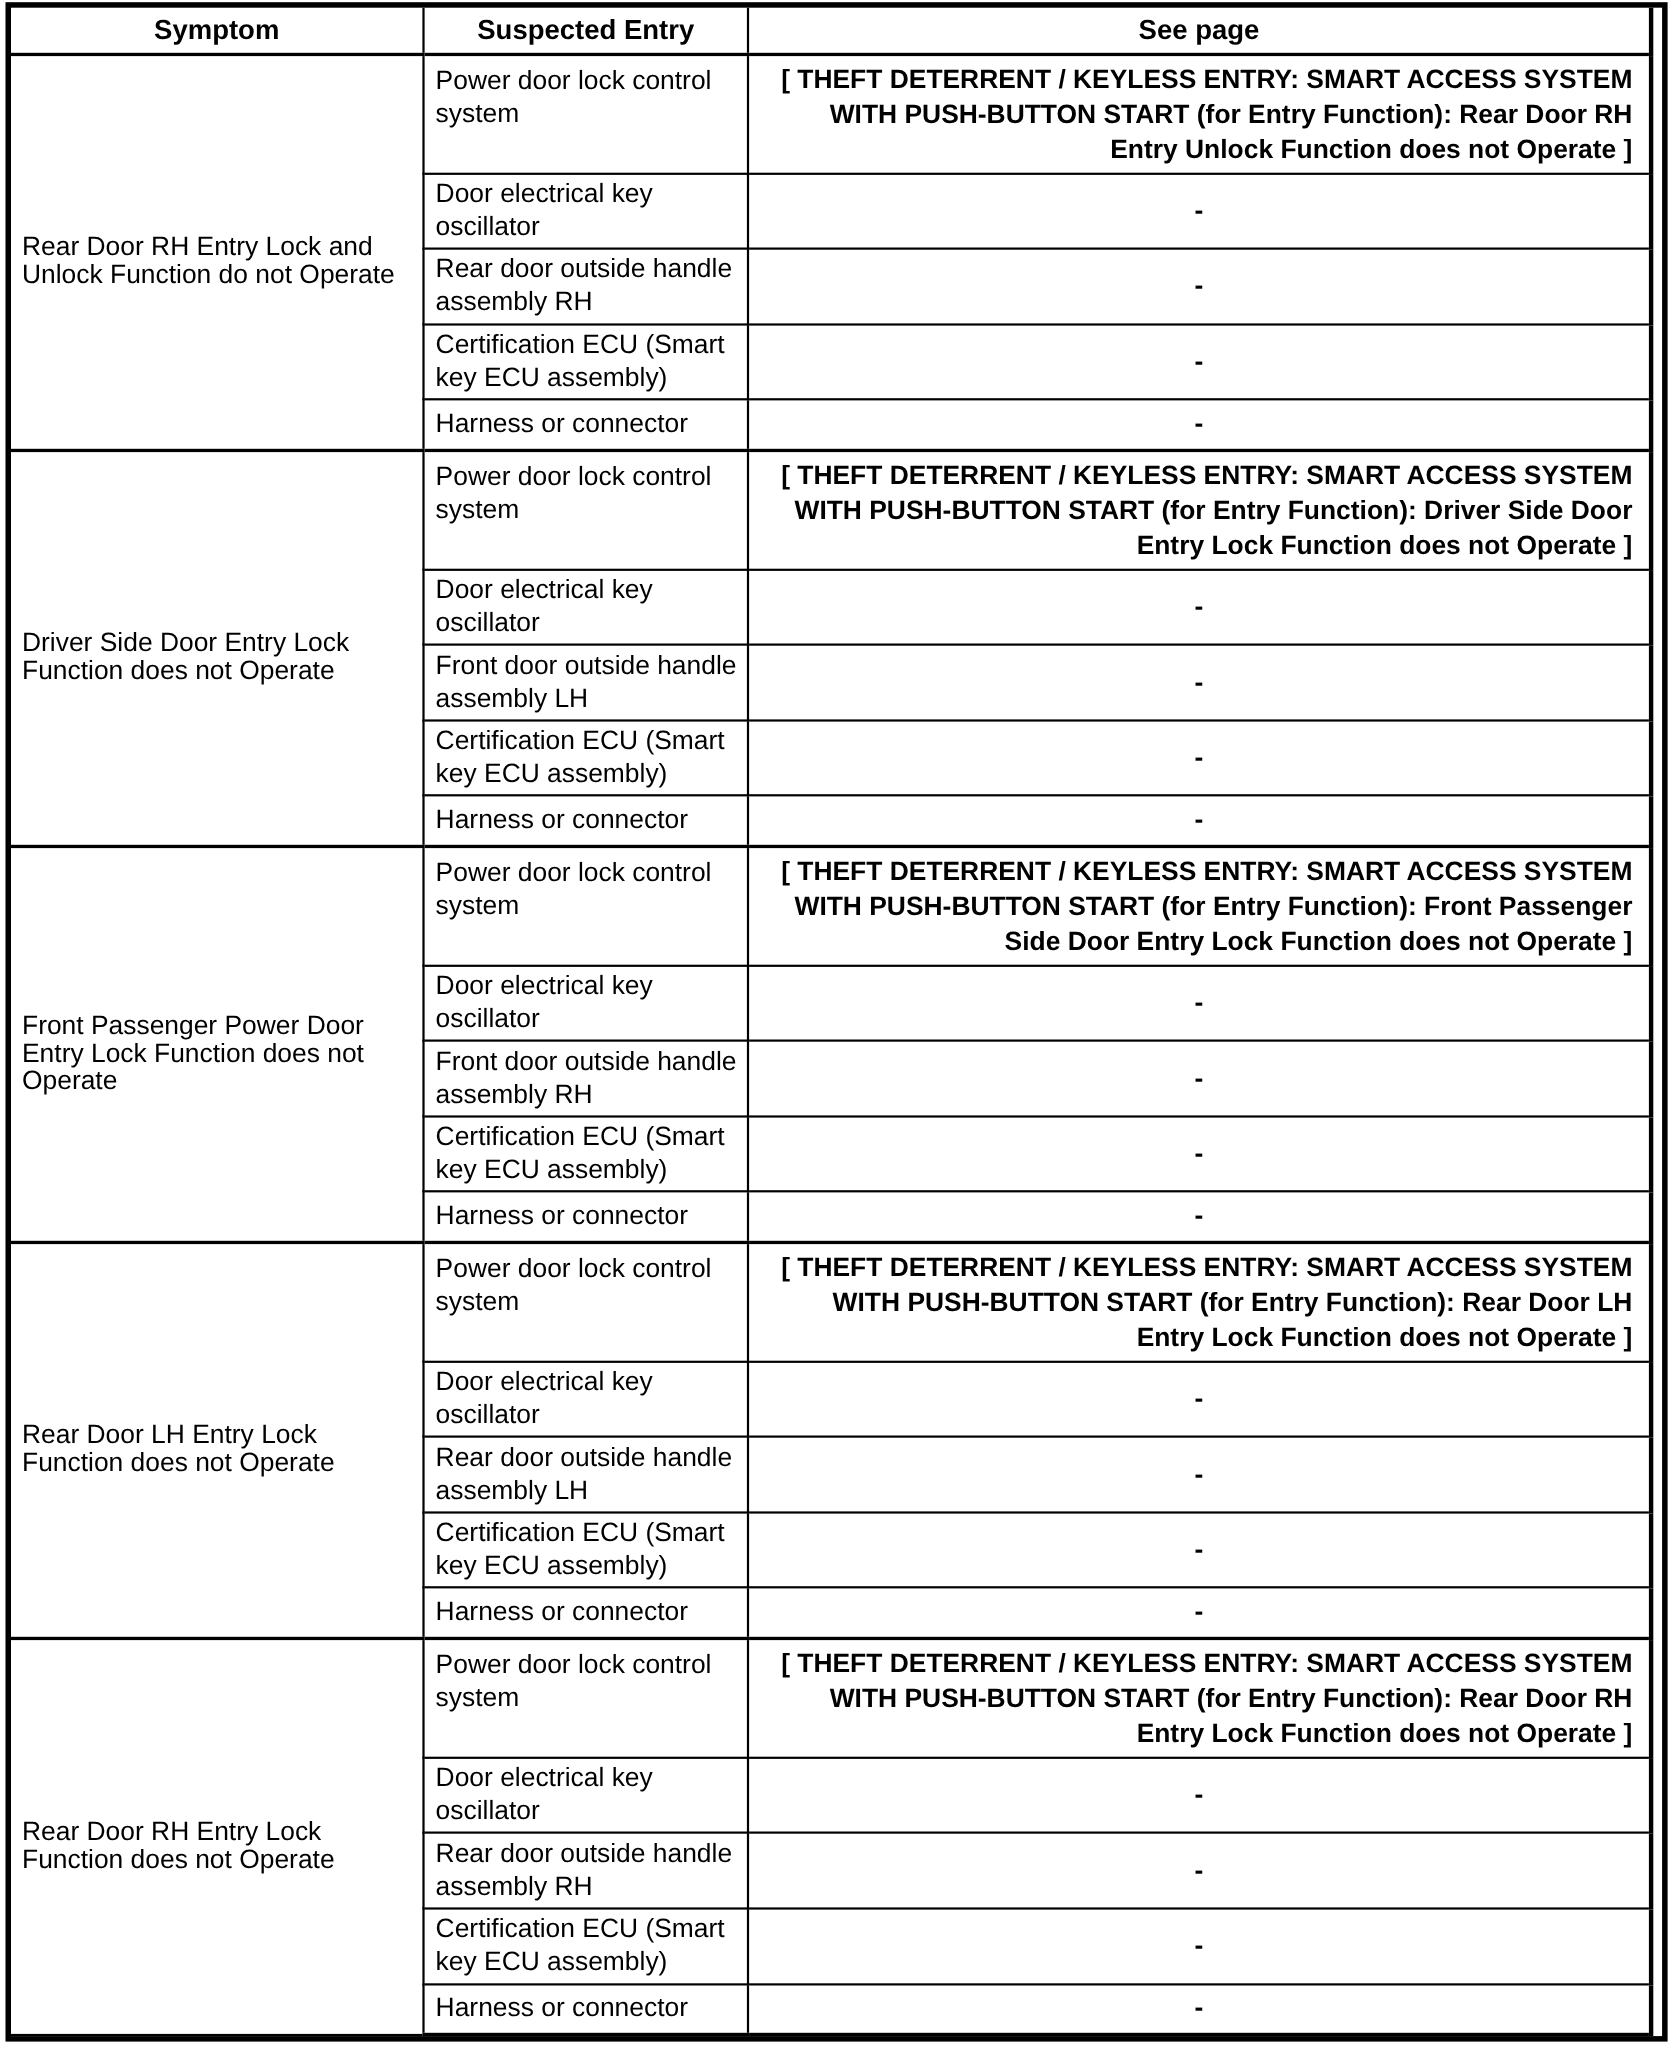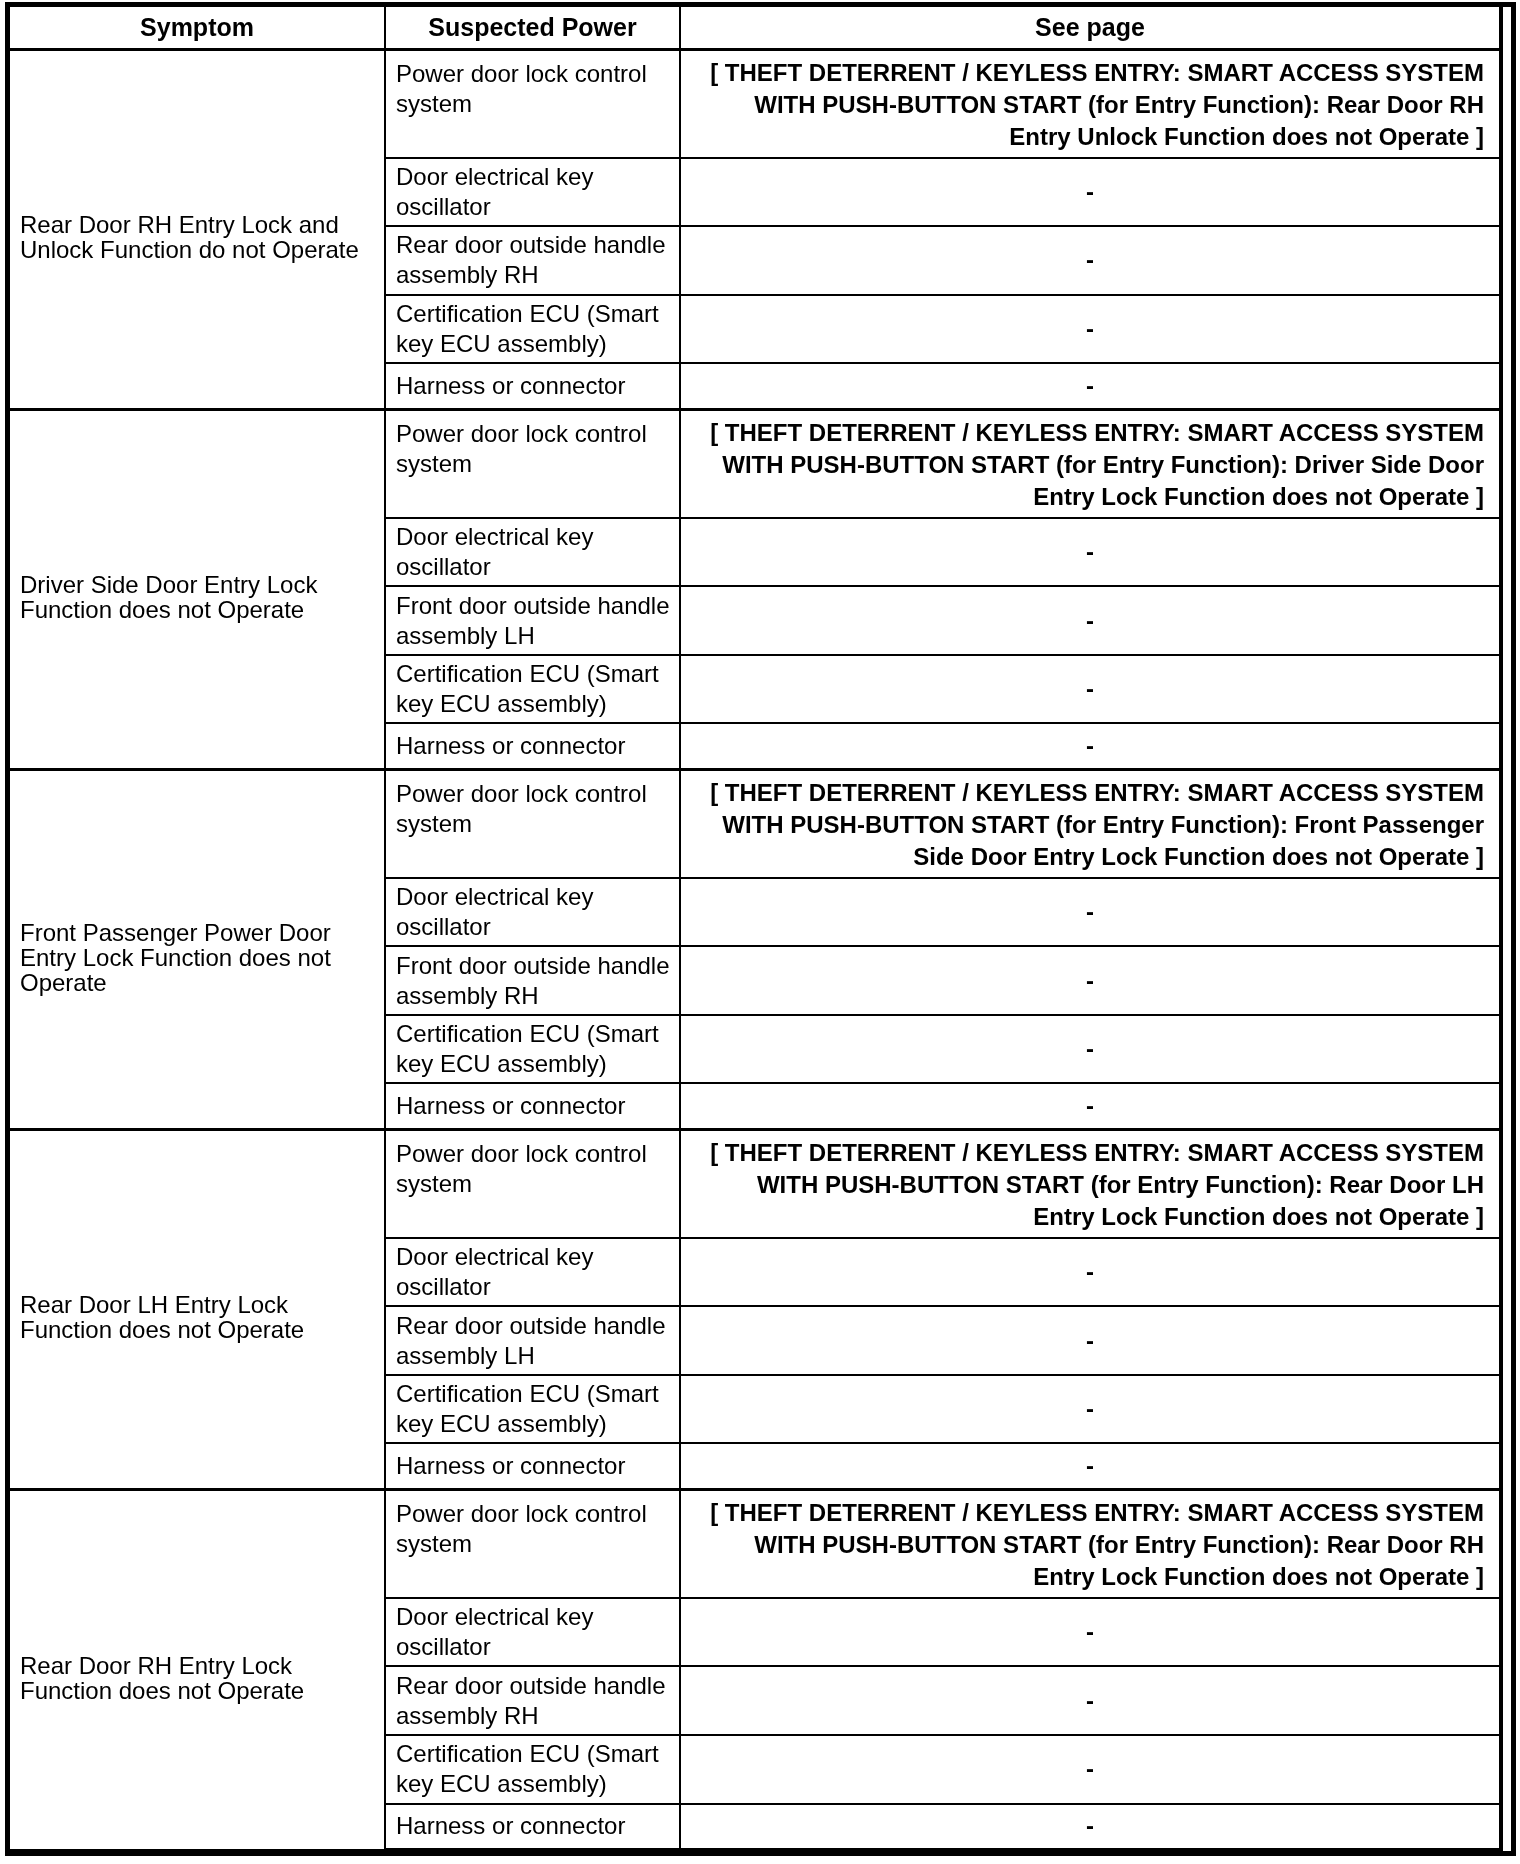--- a/index.html
+++ b/index.html
@@ -86,21 +86,21 @@
 <div class="frame">
   <table class="diag">
     <colgroup>
       <col style="width:375px">
       <col style="width:295px">
       <col>
     </colgroup>
     <thead>
       <tr>
         <th>Symptom</th>
-        <th>Suspected Power</th>
+        <th>Suspected Entry</th>
         <th class="col-seepage">See page</th>
       </tr>
     </thead>
     <tbody>
 
       <tr class="r1 group-start">
         <td class="symptom" rowspan="5">Rear Door RH Entry Lock and Unlock Function do not Operate</td>
         <td class="area">Power door lock control system</td>
         <td class="seepage">[ THEFT DETERRENT / KEYLESS ENTRY: SMART ACCESS SYSTEM WITH PUSH-BUTTON START (for Entry Function): Rear Door RH Entry Unlock Function does not Operate ]</td>
       </tr>

